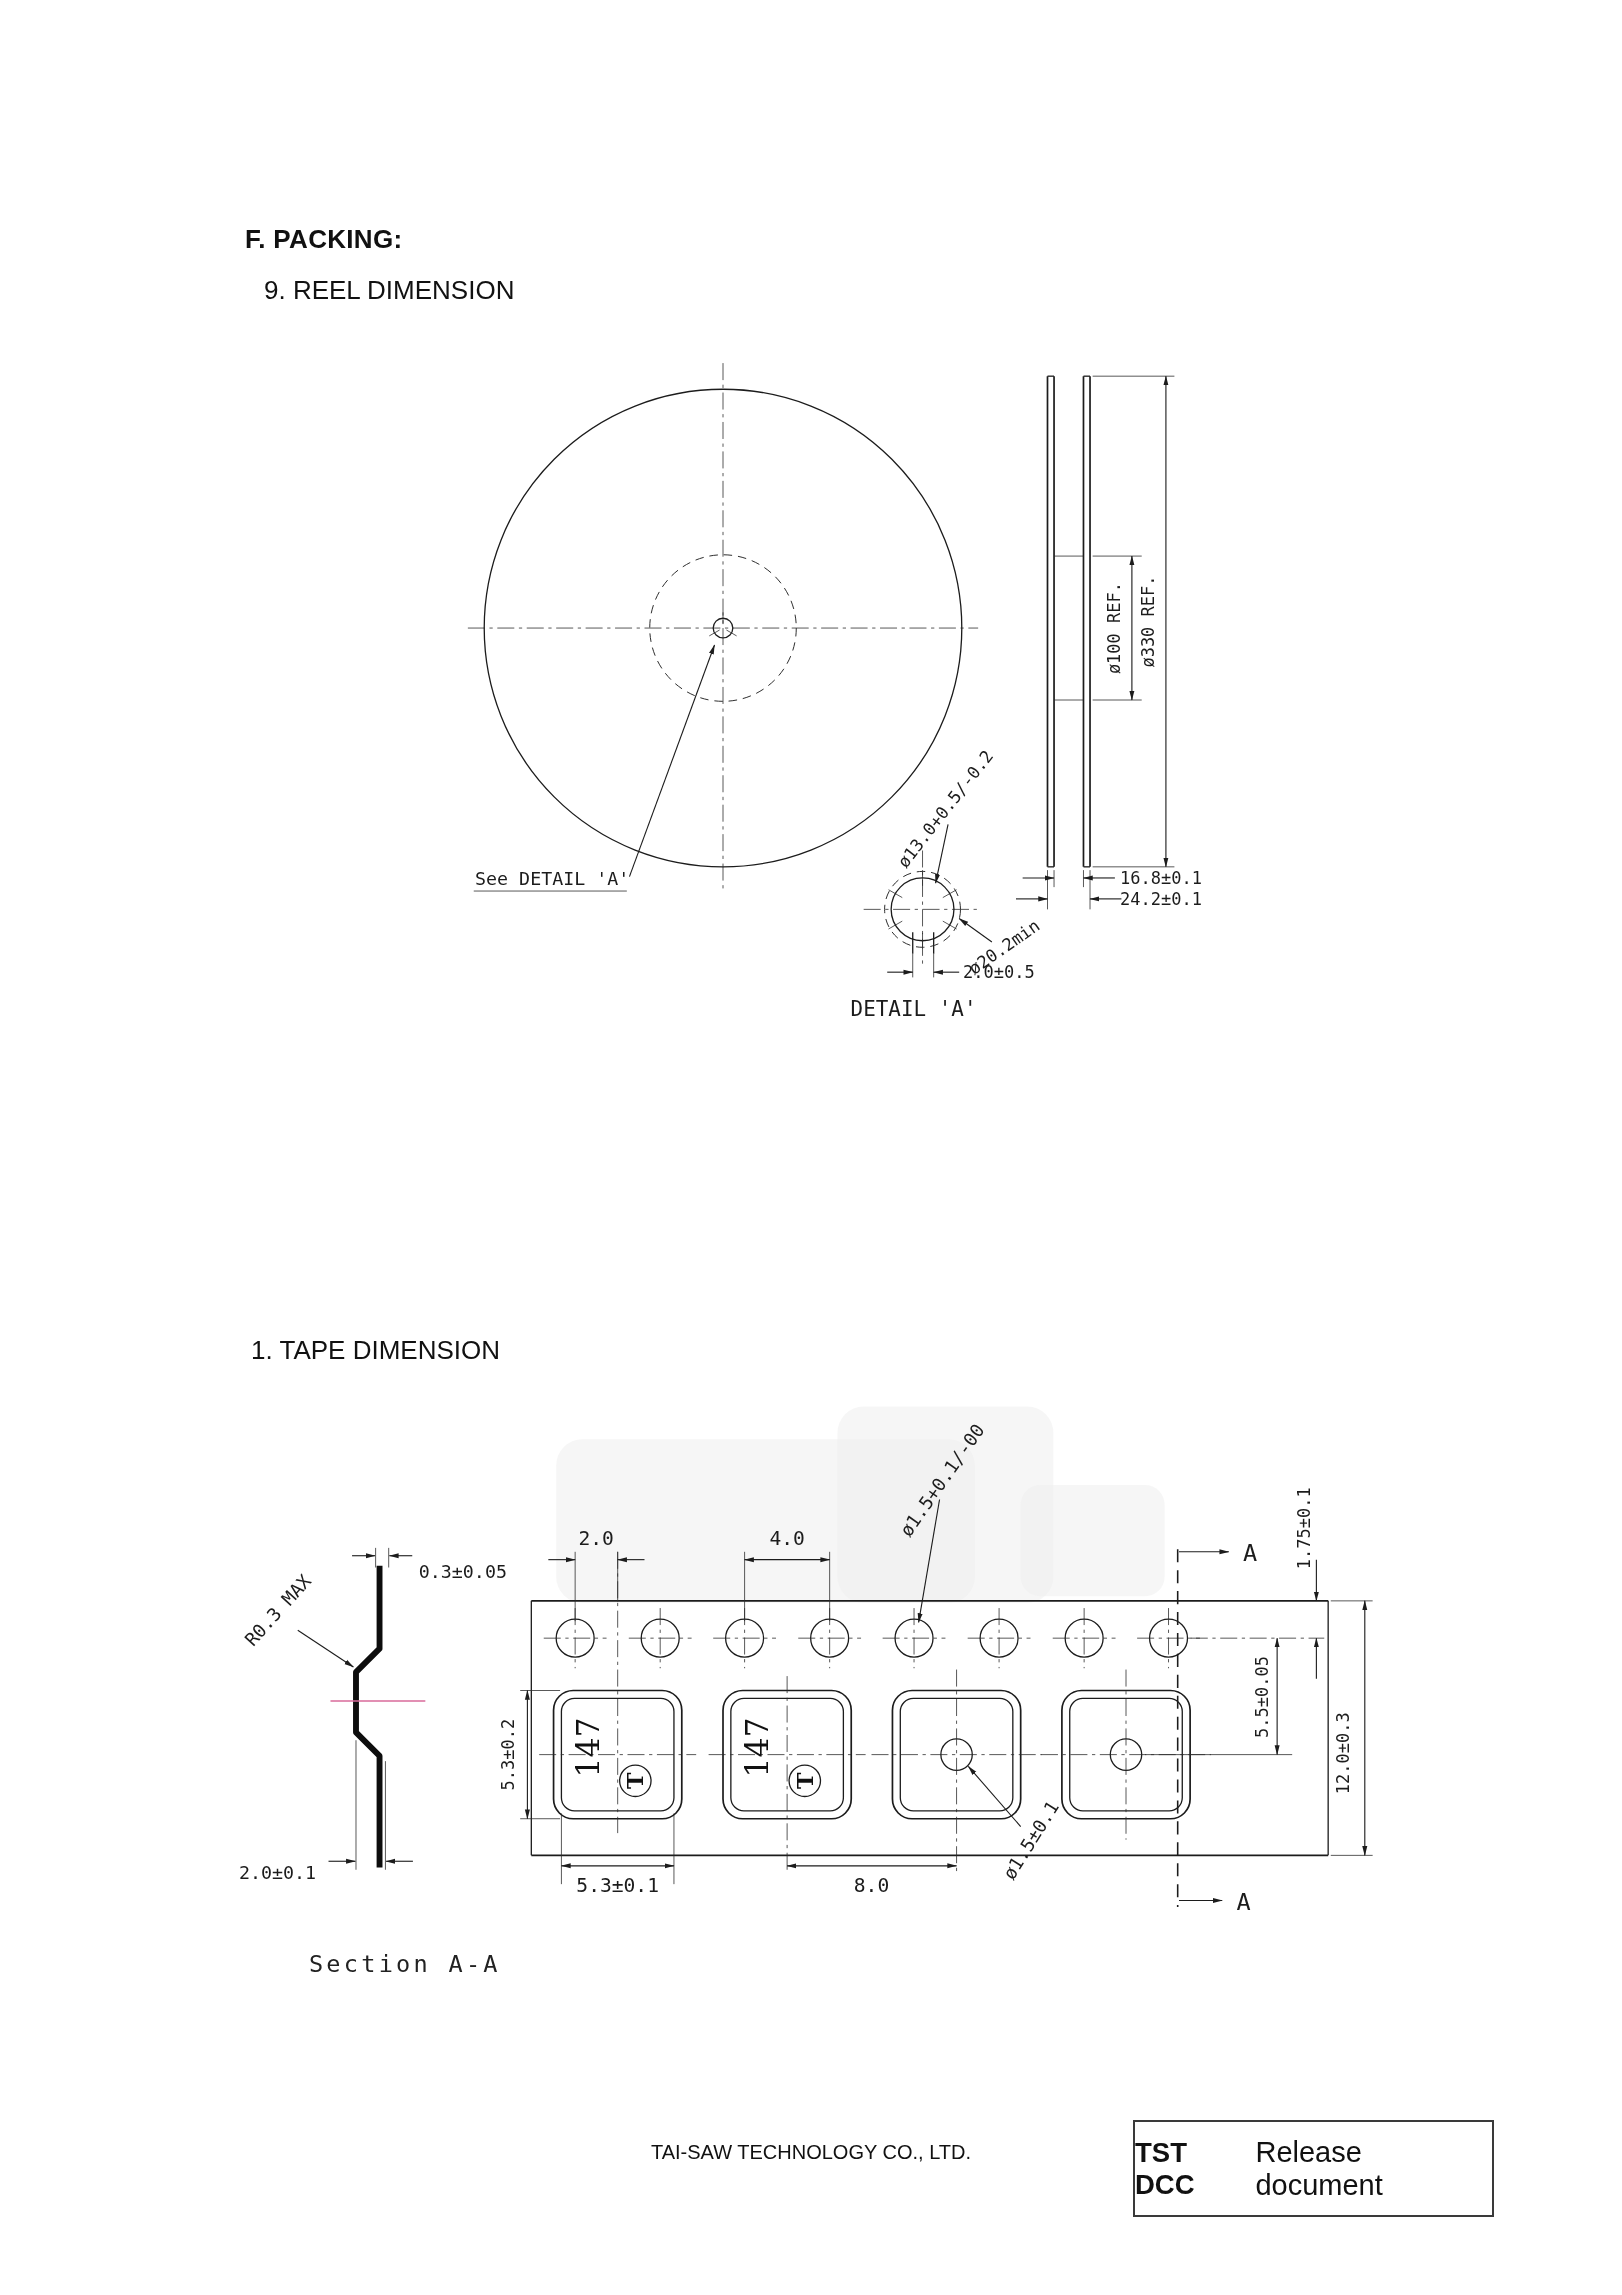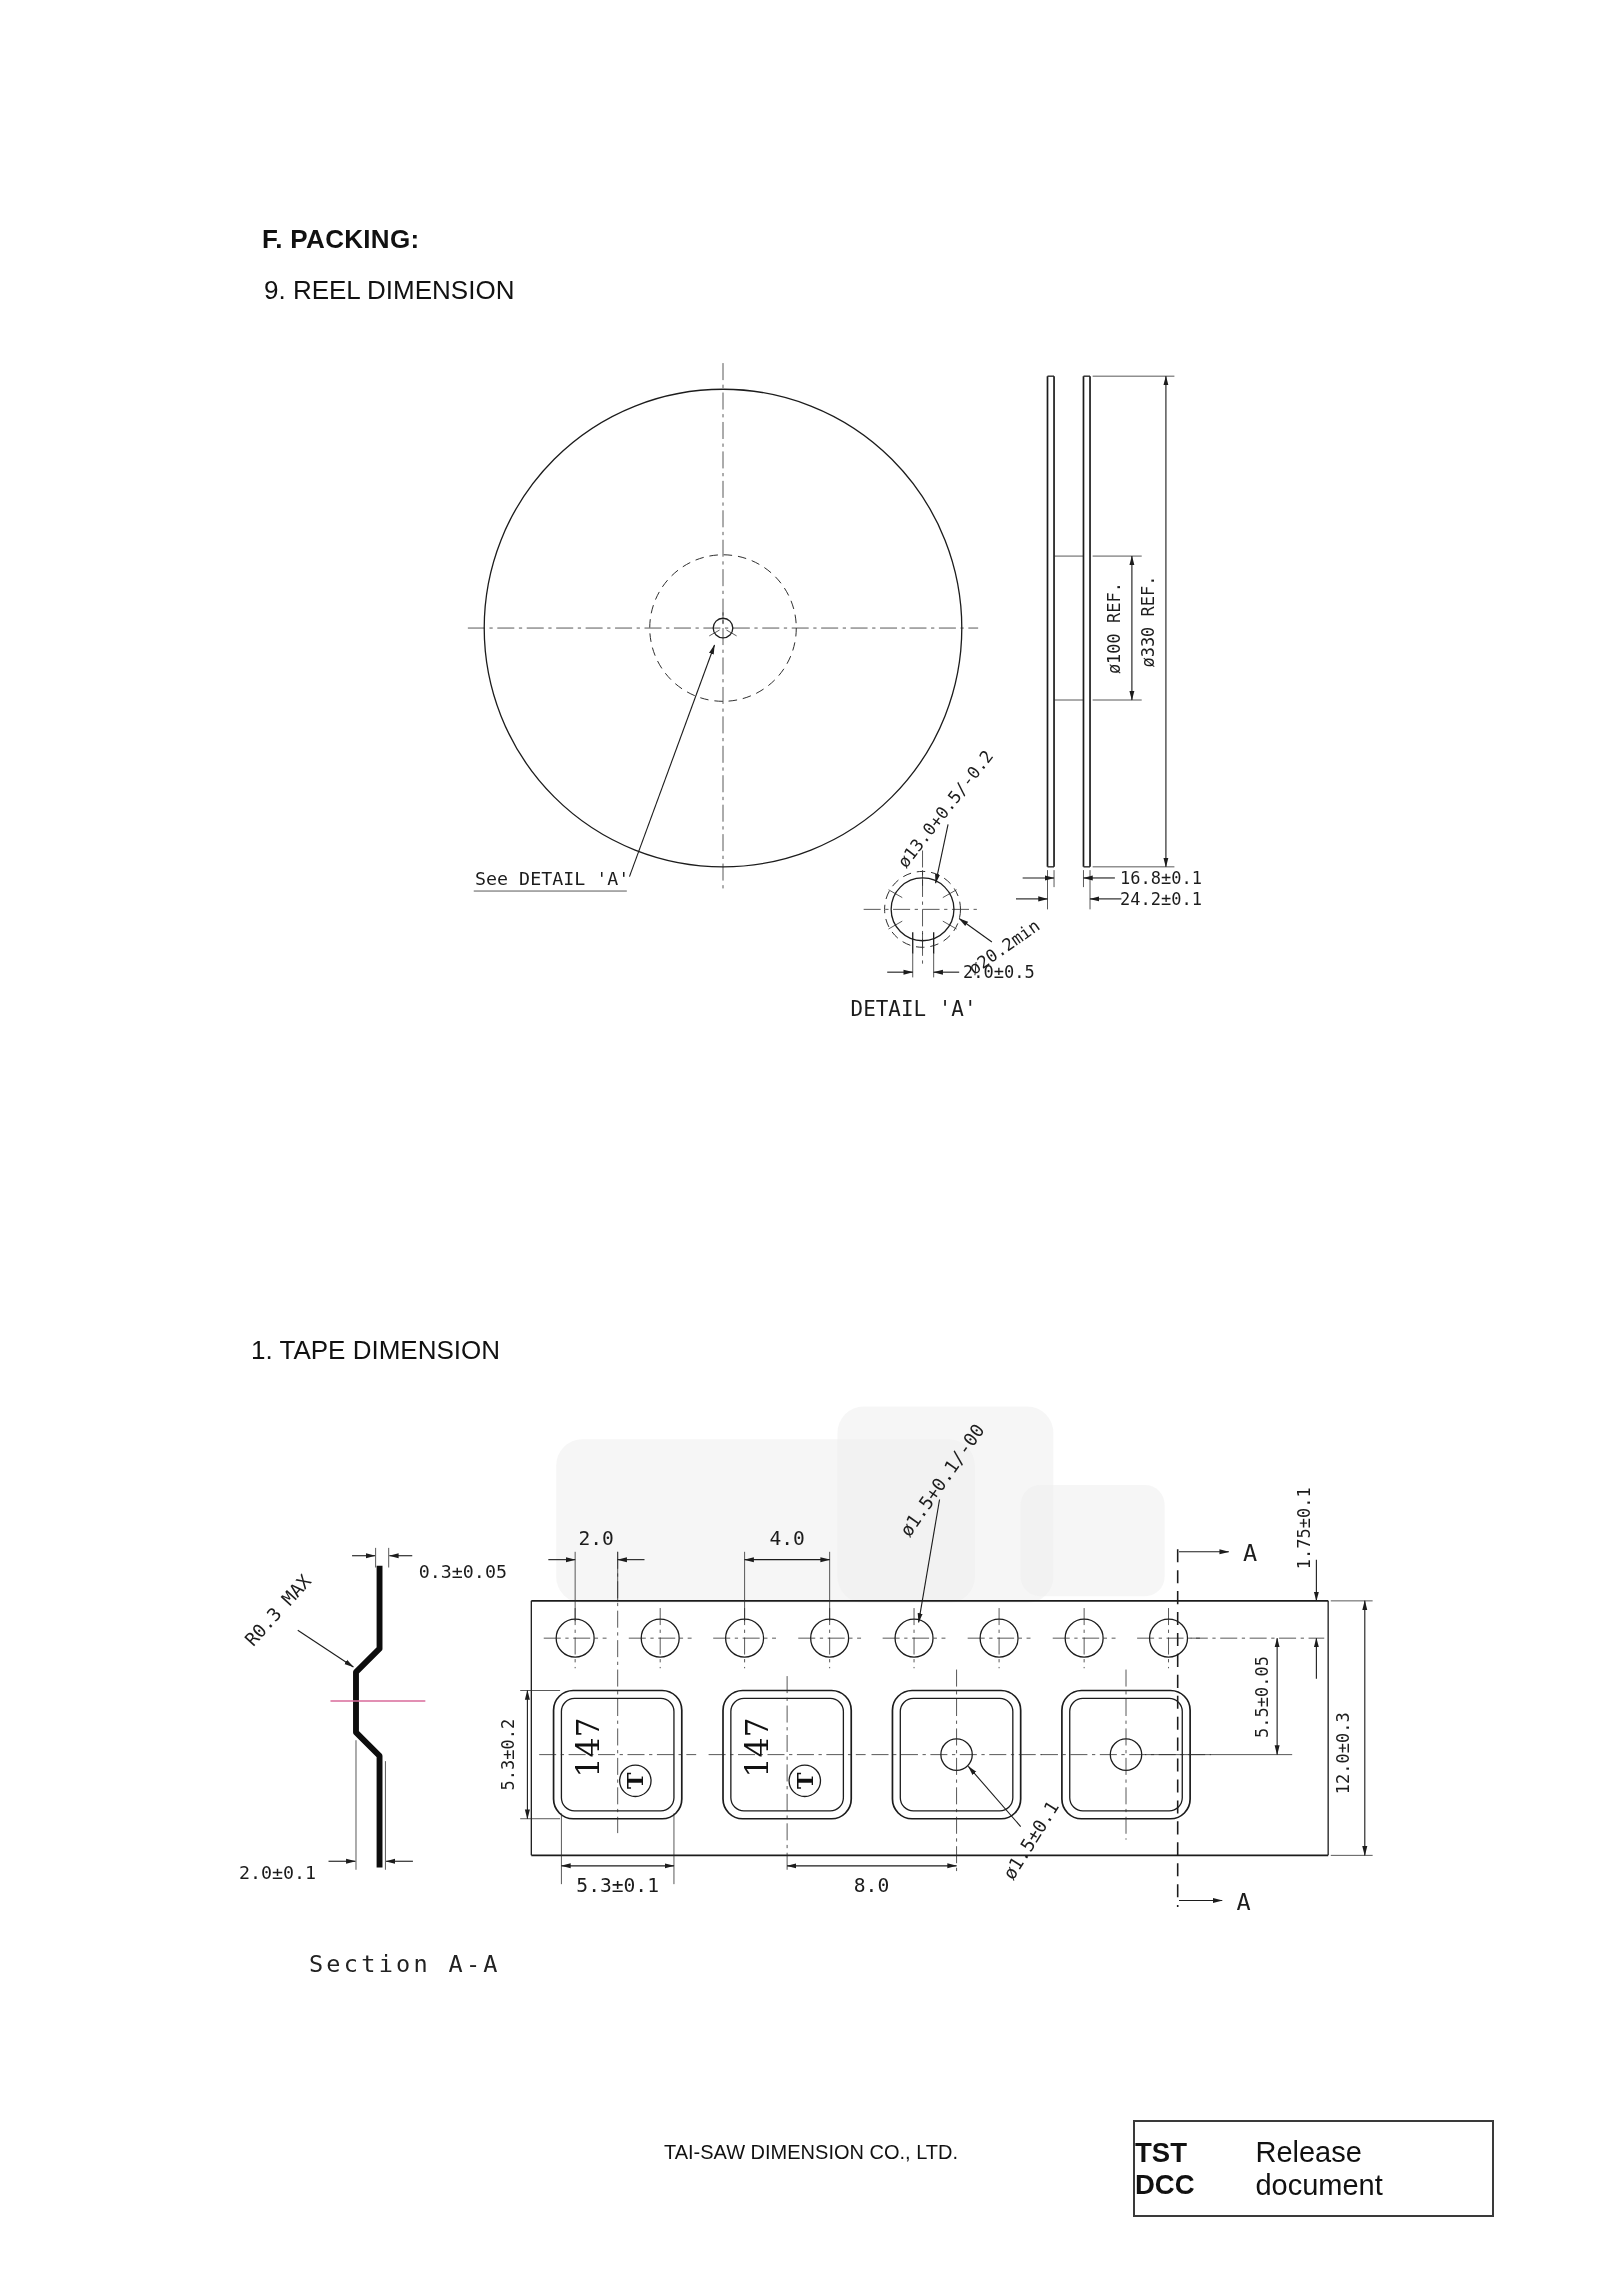--- a/index.html
+++ b/index.html
@@ -27,21 +27,21 @@
   
   .company{left:0;top:2141px;width:1622px;text-align:center;font-size:20px;}
   .stamp{left:1133px;top:2120px;width:357px;height:93px;border:2px solid #3a3a3a;
          display:flex;flex-direction:row;align-items:center;justify-content:center;gap:3.9px;}
   .stamp .l1{font-size:27.5px;font-weight:bold;}
   .stamp .l2{font-size:29px;}
 </style>
 </head>
 <body>
 
-<div class="abs h-bold" style="left:262px;top:224px;">F. PACKING:</div>
+<div class="abs h-bold" style="left:245px;top:224px;">F. PACKING:</div>
 <div class="abs h-reg" style="left:264px;top:275px;">9. REEL DIMENSION</div>
 <div class="abs h-reg" style="left:251px;top:1335px;">1. TAPE DIMENSION</div>
 
 <svg id="drawing" width="1622" height="2295" viewBox="0 0 2479 3508">
   <defs>
     <marker id="ar" viewBox="0 0 14 10" refX="13.2" refY="5" markerWidth="15" markerHeight="11" orient="auto-start-reverse" markerUnits="userSpaceOnUse">
       <path d="M0,1.4 L14,5 L0,8.6 z" fill="#1c1c1c"></path>
     </marker>
   </defs>
 
@@ -267,18 +267,18 @@
     <line class="thin" x1="544" y1="2660" x2="544" y2="2858"></line>
     <line class="thin" x1="589" y1="2692" x2="589" y2="2858"></line>
     <line class="dim" x1="502" y1="2845" x2="543" y2="2845" marker-end="url(#ar)"></line>
     <line class="dim" x1="631" y1="2845" x2="590" y2="2845" marker-end="url(#ar)"></line>
     <text class="cad t28" x="424" y="2872" text-anchor="middle">2.0±0.1</text>
 
     <text class="secAA" x="472" y="3014">Section A-A</text>
   </g>
 </svg>
 
-<div class="abs company">TAI-SAW DIMENSION CO., LTD.</div>
+<div class="abs company">TAI-SAW TECHNOLOGY CO., LTD.</div>
 <div class="abs stamp">
   <div class="l1">TST DCC</div>
   <div class="l2">Release document</div>
 </div>
 
 
 </body></html>

